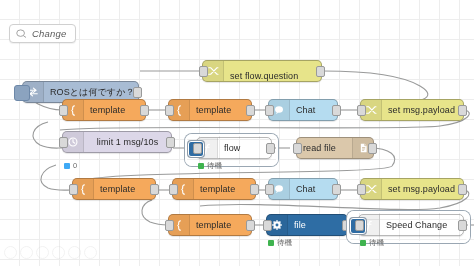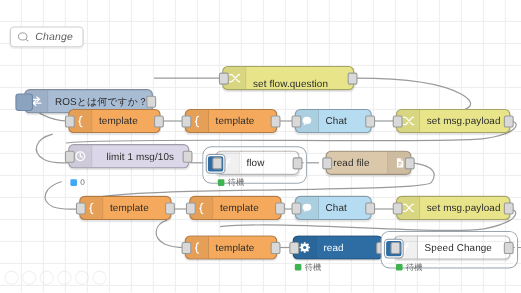--- a/index.html
+++ b/index.html
@@ -325,21 +325,21 @@
       <div class="node n-exec" style="left: 266px; top: 214px; width: 82px;">
         <div class="ico">
           <svg viewBox="0 0 14 14" width="12" height="12">
             <circle cx="7" cy="7" r="4.3" fill="#fff"></circle>
             <circle cx="7" cy="7" r="1.7" fill="#2e6da4"></circle>
             <g stroke="#fff" stroke-width="1.8">
               <path d="M7 1.4v1.6M7 11v1.6M1.4 7h1.6M11 7h1.6M3 3l1.2 1.2M9.8 9.8 11 11M11 3 9.8 4.2M4.2 9.8 3 11"></path>
             </g>
           </svg>
         </div>
-        <div class="lbl">read</div>
+        <div class="lbl">file</div>
         <div class="port in"></div>
         <div class="port out"></div>
       </div>
       <div class="status" style="left: 268px; top: 238px;">
         <span class="dot dot-green"></span>
         <span>待機</span>
       </div>
       <div class="selbox" style="left: 347px; top: 211px; width: 119px; height: 28px;"></div>
       <div class="node n-function" style="left: 358px; top: 214px; width: 106px;">
         <div class="funcbtn"></div>

